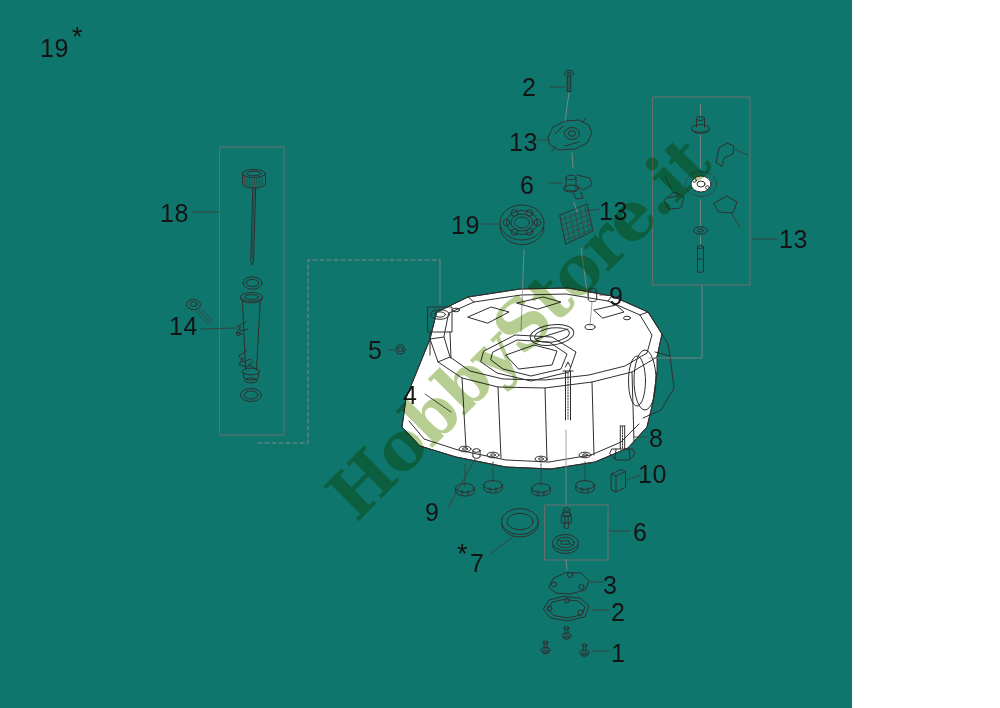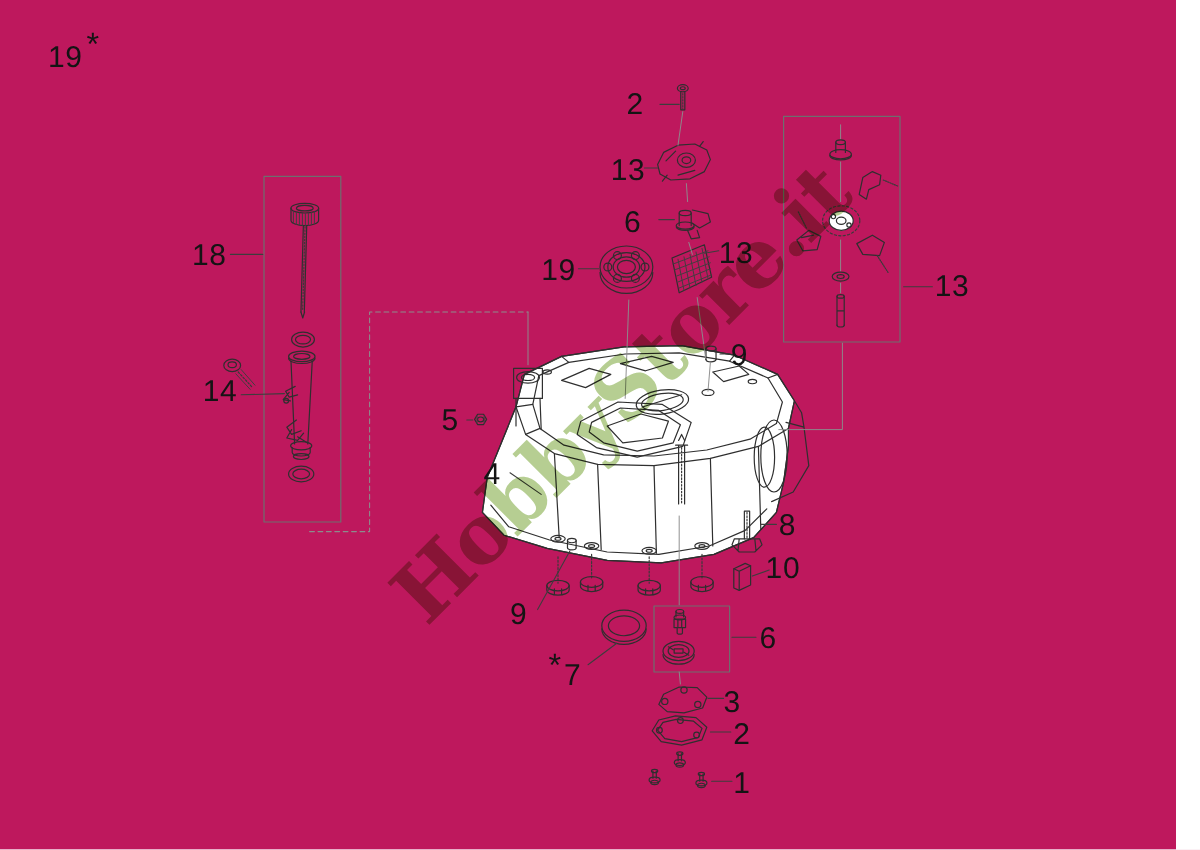--- a/index.html
+++ b/index.html
@@ -1,17 +1,17 @@
 <!DOCTYPE html>
 <html><head>
 <meta charset="utf-8">
 <style>
   html,body { margin:0; padding:0; background:#ffffff; }
   .stage {
-    position:relative; width:980px; height:708px; background:#be185d;
+    position:relative; width:852px; height:708px; background:#0f766e;
     overflow:hidden; font-family:"Liberation Sans", sans-serif;
   }
   .art { position:absolute; left:0; top:0; }
   .art * { stroke:#2f2f2f; stroke-width:1; fill:none; stroke-linecap:round; stroke-linejoin:round; }
   .art .fillw  { fill:#ffffff; }
   .art .box    { stroke:#6e6e6e; stroke-width:1; }
   .art .dash   { stroke:#8c8c8c; stroke-width:0.9; stroke-dasharray:4 3; }
   .art .thin   { stroke:#8c8c8c; stroke-width:0.8; }
   .art .leader { stroke:#3d3d3d; stroke-width:0.9; }
   .art .thread { stroke:#3a3a3a; }

